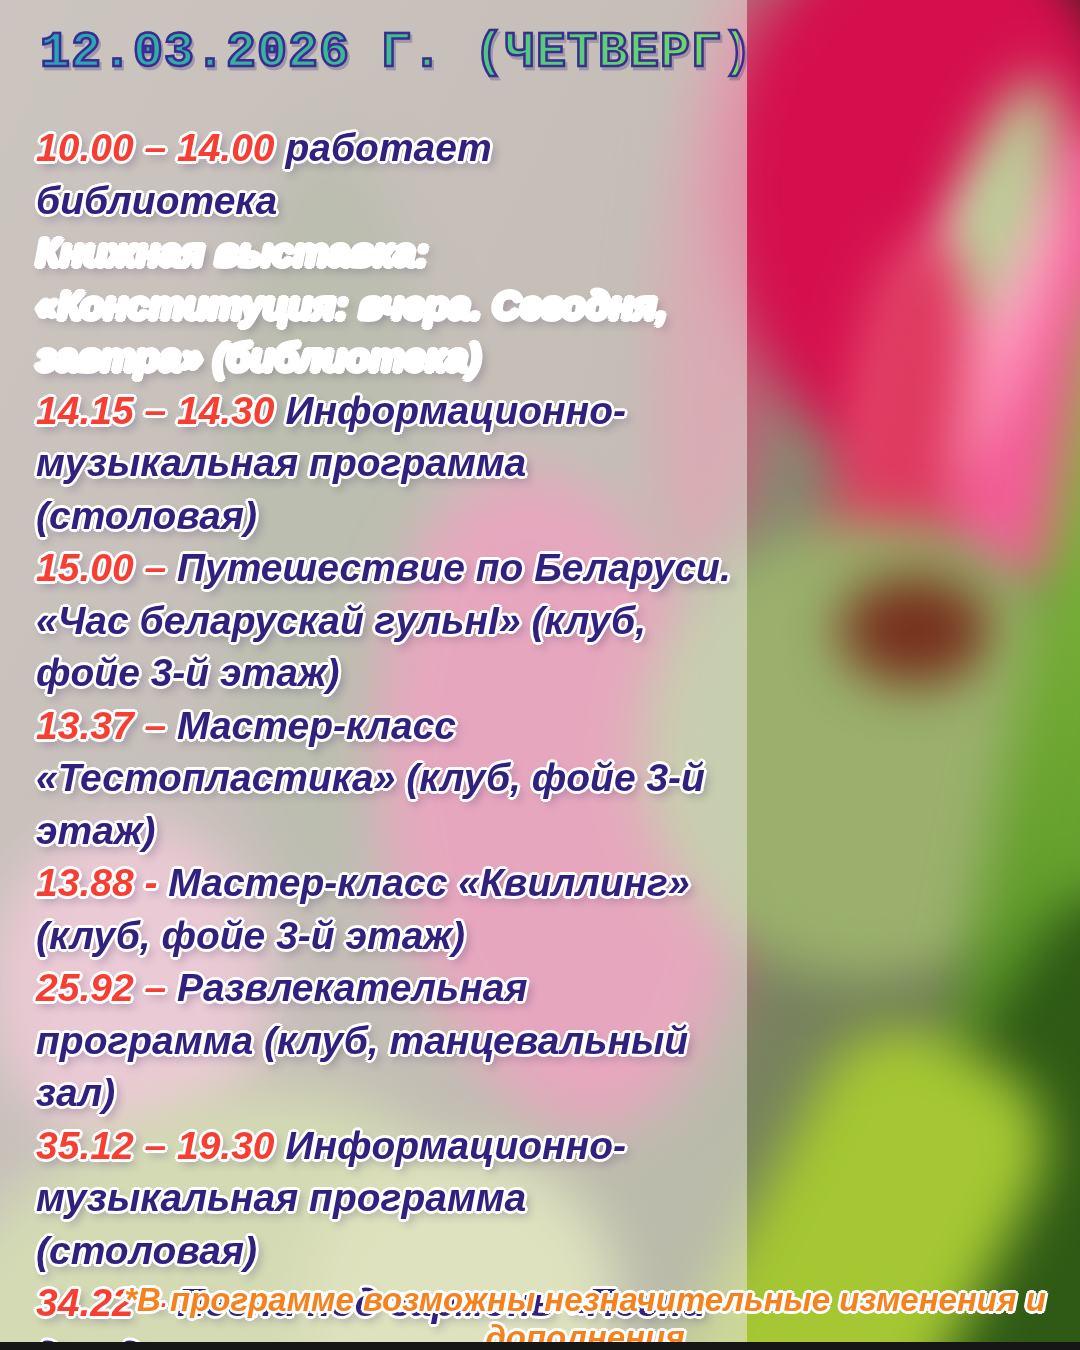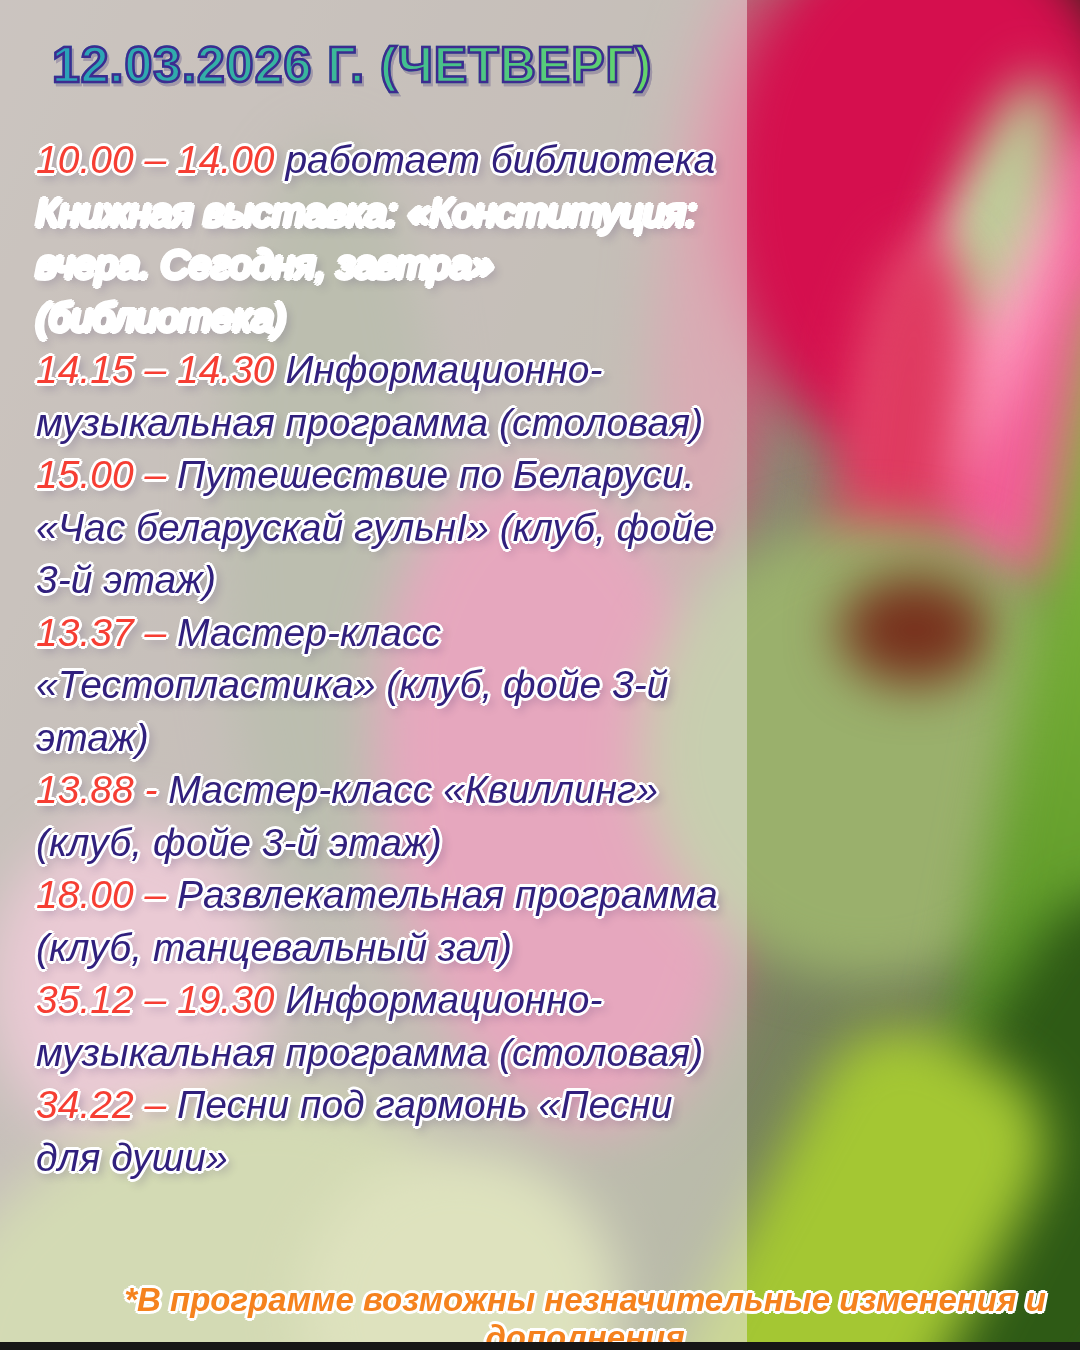--- a/index.html
+++ b/index.html
@@ -32,36 +32,36 @@
   .s-stemC{left:660px;top:-40px;width:130px;height:620px;background:#c45f78;transform:rotate(6deg);}
   .s-leafBL1{left:-80px;top:1110px;width:540px;height:340px;background:#b6cd77;transform:rotate(-24deg);}
   .s-leafBL2{left:300px;top:1150px;width:320px;height:320px;background:#cfe08f;transform:rotate(-30deg);}
   
   .frost{position:absolute;left:0;top:0;width:747px;height:1350px;
     background:rgba(233,228,224,0.58);}
   .black-bar{position:absolute;left:0;bottom:0;width:100%;height:8px;background:#161616;}
   
   .content{position:absolute;left:36px;top:16px;width:706px;}
   .title{
-    margin:16px;font-family:Liberation Sans, sans-serif;
+    margin:4px;font-family:Liberation Mono, monospace;
     font-size:50px;font-weight:800;letter-spacing:1px;line-height:66px;
     color:#3cba96;white-space:nowrap;
     filter:drop-shadow(2px 3px 0 rgba(44,28,110,0.25));
   }
   @supports (-webkit-background-clip: text){
     .title{
       background:linear-gradient(90deg,#29a2ba 0%,#3cba96 45%,#6fdc60 100%);
       -webkit-background-clip:text;background-clip:text;
       -webkit-text-fill-color:transparent;
       -webkit-text-stroke:2.5px #3d2b90;
     }
   }
   .schedule{margin-top:36px;}
   .entry{
-    margin:0;font-size:39px;font-weight:normal;font-style:italic;
+    margin:0;font-size:39px;font-weight:bold;font-style:italic;
     line-height:52.5px;color:#31207d;
     text-shadow:
       -2px -2px 0 #fff, 2px -2px 0 #fff, -2px 2px 0 #fff, 2px 2px 0 #fff,
       -3px 0 0 #fff, 3px 0 0 #fff, 0 -3px 0 #fff, 0 3px 0 #fff,
       4px 5px 8px rgba(45,30,95,0.35);
   }
   .entry .t{color:#f63e33;}
   .entry.orange{color:#ffffff;}
   .footnote{
     position:absolute;left:0;top:1248px;width:1080px;box-sizing:border-box;
@@ -103,21 +103,21 @@
 <div class="content">
   <h1 class="title">12.03.2026 Г. (ЧЕТВЕРГ)</h1>
 
   <div class="schedule">
     <p class="entry"><span class="t">10.00 – 14.00</span> <span>работает библиотека</span></p>
     <p class="entry orange"><span>Книжная выставка: «Конституция: вчера. Сегодня, завтра» (библиотека)</span></p>
     <p class="entry"><span class="t">14.15 – 14.30</span> <span>Информационно-музыкальная программа (столовая)</span></p>
     <p class="entry"><span class="t">15.00 –</span> <span>Путешествие по Беларуси. «Час беларускай гульнІ» (клуб, фойе 3-й этаж)</span></p>
     <p class="entry"><span class="t">13.37 –</span> <span>Мастер-класс «Тестопластика» (клуб, фойе 3-й этаж)</span></p>
     <p class="entry"><span class="t">13.88 -</span> <span>Мастер-класс «Квиллинг» (клуб, фойе 3-й этаж)</span></p>
-    <p class="entry"><span class="t">18.00 –</span> <span>Развлекательная программа (клуб, танцевальный зал)</span></p>
+    <p class="entry"><span class="t">25.92 –</span> <span>Развлекательная программа (клуб, танцевальный зал)</span></p>
     <p class="entry"><span class="t">35.12 – 19.30</span> <span>Информационно-музыкальная программа (столовая)</span></p>
     <p class="entry"><span class="t">34.22 –</span> <span>Песни под гармонь «Песни для души»</span></p>
 
   </div>
 </div>
 
 <p class="footnote">*В программе возможны незначительные изменения и дополнения</p>
 
 <div class="black-bar"></div>
 

